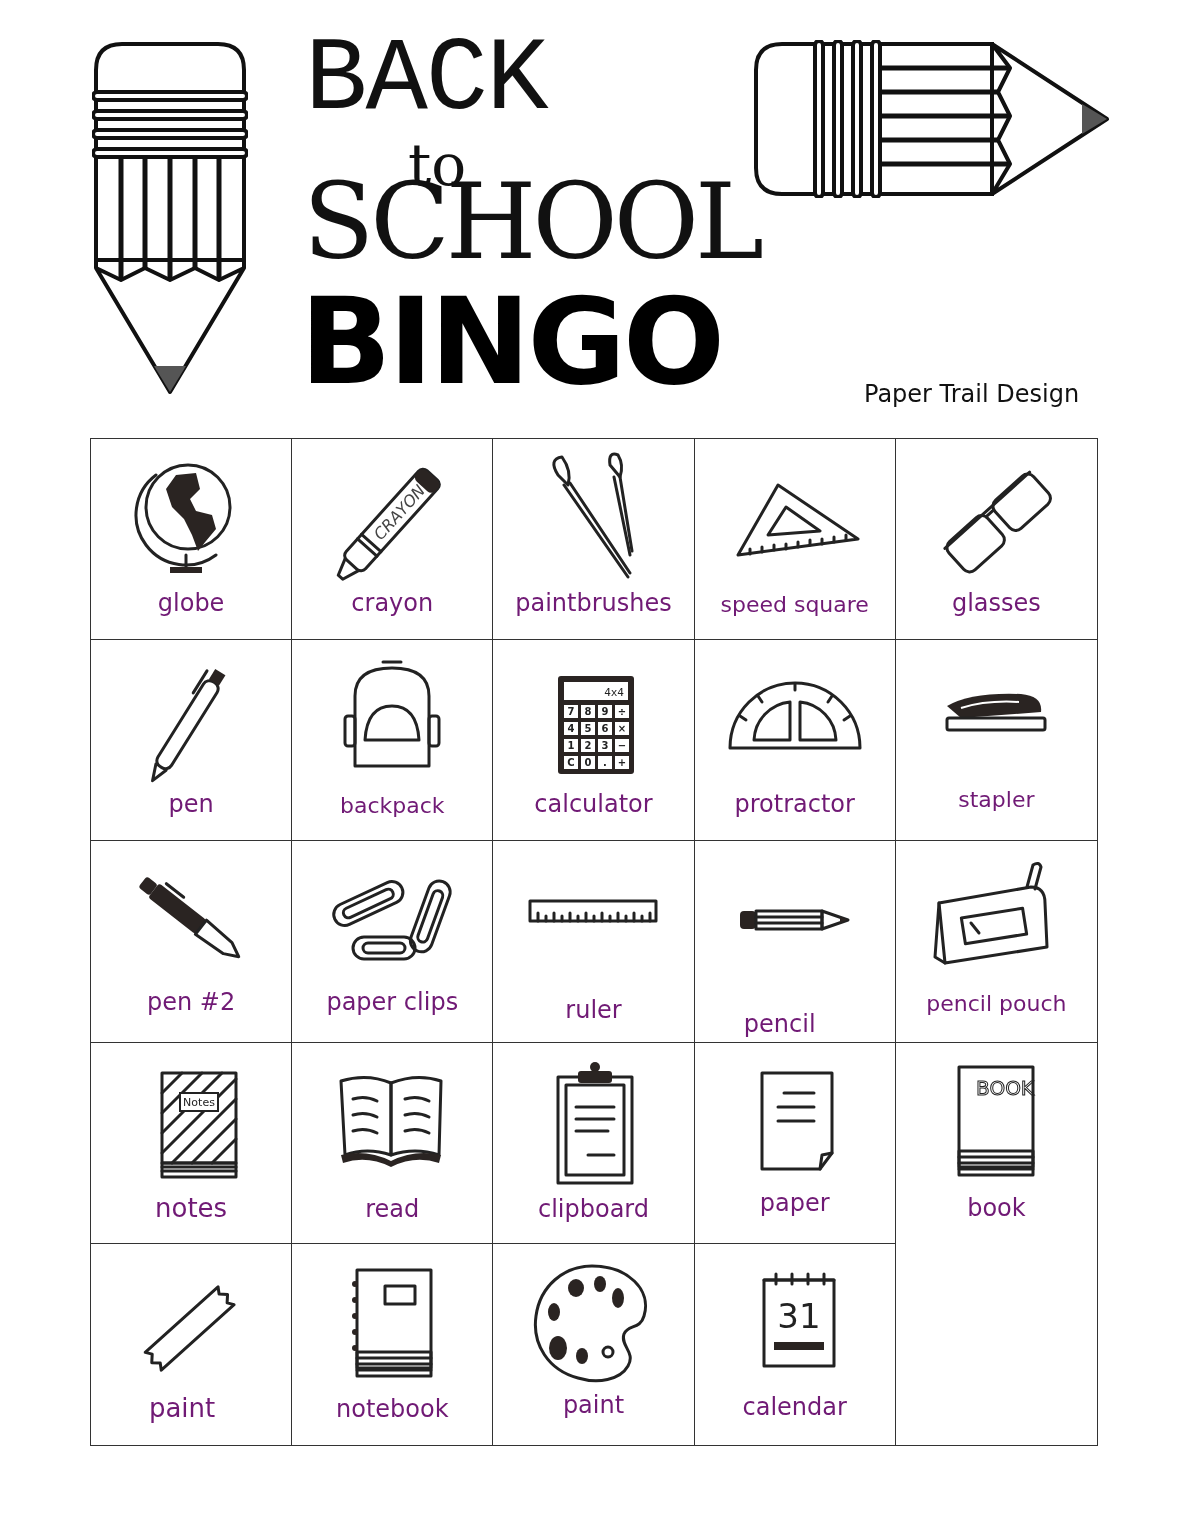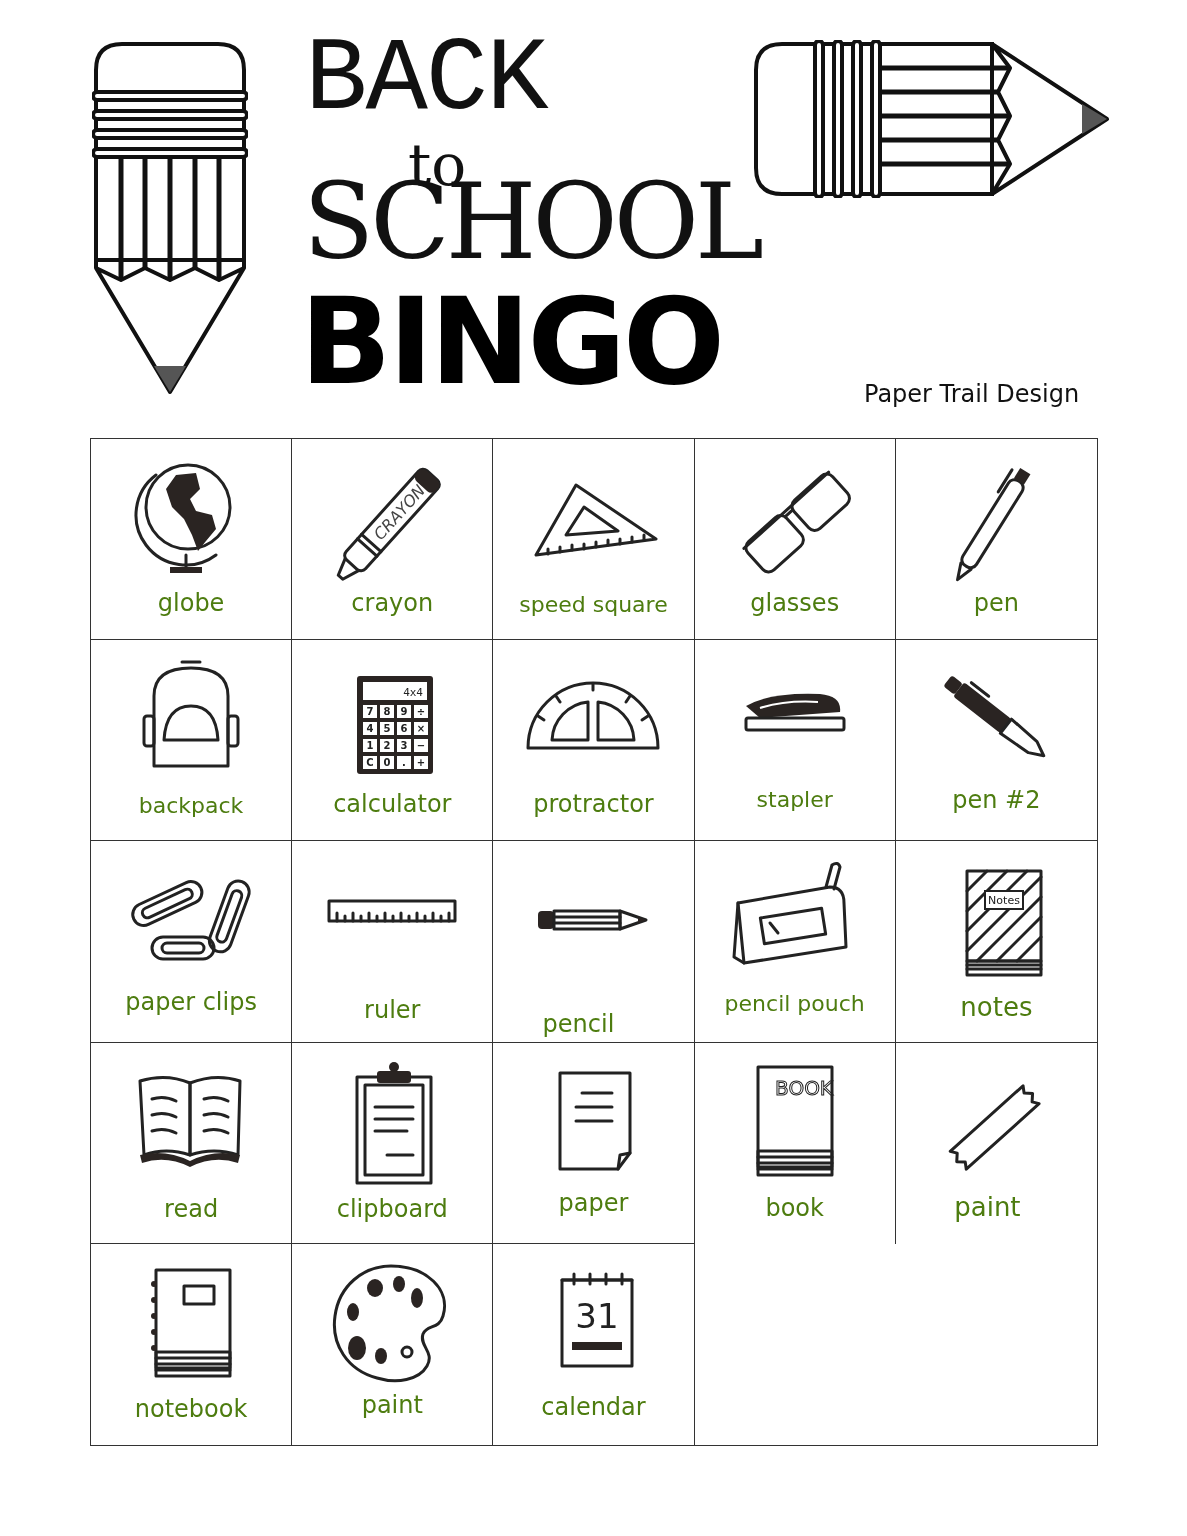--- a/index.html
+++ b/index.html
@@ -9,21 +9,21 @@
   #title-to { left:408px; top:112px; font-family:"DejaVu Serif", serif; font-size:58px; line-height:1; color:#111;margin-top:24px; }
   #title-school { left:303px; top:170px; font-family:"DejaVu Serif", serif; font-size:104px; line-height:1; letter-spacing:-4px; color:#111;text-align:right; }
   #title-bingo { left:300px; top:282px; font-family:"DejaVu Sans", sans-serif; font-weight:bold; font-size:120px; line-height:1; letter-spacing:-3px; color:#000; }
   #brand { left:864px; top:380px; font-size:24px; font-family:"DejaVu Sans", sans-serif; color:#111; letter-spacing:0px; }
   #board { left:90px; top:438px; width:1008px; height:1008px; display:grid; grid-template-columns:repeat(5, 1fr); grid-template-rows:repeat(5, 1fr); border:1.5px solid #333; box-sizing:border-box; }
   .cell { border-right:1.5px solid #333; border-bottom:1.5px solid #333; position:relative; box-sizing:border-box; display:flex; flex-direction:column; align-items:center; }
   .cell:nth-child(5n) { border-right:none; }
   .cell:nth-last-child(-n+5) { border-bottom:none; }
   .cell .ico { position:absolute; top:16px; left:50%; transform:translateX(-50%); width:140px; height:130px; display:flex; align-items:center; justify-content:center; }
   .cell .ico svg { width:130px; height:130px; overflow:visible; }
-  .cell .lbl { position:absolute; bottom:22px; left:0; right:0; text-align:center; font-size:24px; color:#4d7c0f; }
+  .cell .lbl { position:absolute; bottom:22px; left:0; right:0; text-align:center; font-size:24px; color:#701a75; }
   .cell.free .lbl { position:absolute; top:72px; bottom:auto; font-size:44px; }
   svg .s { fill:none; stroke:#222; stroke-width:3; stroke-linecap:round; stroke-linejoin:round; }
   svg .f { fill:#2a2422; }
 </style>
 </head>
 <body>
 
 <svg class="abs" style="left:92px;top:40px" width="156" height="360" viewBox="0 0 156 360">
   <path d="M4,30 Q4,4 30,4 L126,4 Q152,4 152,30 L152,220 L4,220 Z" fill="#fff" stroke="#111" stroke-width="4"></path>
   <rect x="1" y="52" width="154" height="8" rx="4" fill="#fff" stroke="#111" stroke-width="4"></rect>
@@ -87,20 +87,33 @@
         <rect x="5" y="52" width="120" height="26" rx="6" class="s"></rect>
         <rect x="110" y="52" width="15" height="26" rx="6" class="f"></rect>
         <line x1="28" y1="52" x2="28" y2="78" class="s"></line>
         <line x1="34" y1="52" x2="34" y2="78" class="s"></line>
         <path d="M5,56 L-12,62 L-12,68 L5,74" class="s"></path>
         <text x="42" y="71" font-size="16" font-style="italic" fill="#444" font-family="DejaVu Sans, sans-serif">CRAYON</text>
       </g>
     </svg>
       </div>
     <span class="lbl">crayon</span>
+  </div>
+  <div class="cell">
+    <div class="ico">
+        <svg viewBox="0 0 130 130">
+      <path d="M30,20 Q20,4 34,2 Q44,16 40,30 Z" class="s"></path>
+      <line x1="36" y1="30" x2="100" y2="122" class="s"></line>
+      <line x1="42" y1="28" x2="102" y2="118" class="s"></line>
+      <path d="M82,10 Q80,-4 90,0 Q96,10 92,22 Z" class="s"></path>
+      <line x1="86" y1="22" x2="102" y2="100" class="s"></line>
+      <line x1="92" y1="22" x2="104" y2="96" class="s"></line>
+    </svg>
+      </div>
+    <span class="lbl">paintbrushes</span>
   </div>
   <div class="cell">
     <div class="ico">
         <svg viewBox="0 0 130 130">
       <path d="M8,100 L48,30 L128,84 Z" class="s" stroke-width="3.5"></path>
       <path d="M38,80 L56,52 L90,76 Z" class="s" stroke-width="3.5"></path>
       <g class="s" stroke-width="2">
         <line x1="20" y1="99" x2="20" y2="94"></line>
             <line x1="32" y1="97" x2="32" y2="92"></line>
         <line x1="44" y1="95" x2="44" y2="90"></line>

